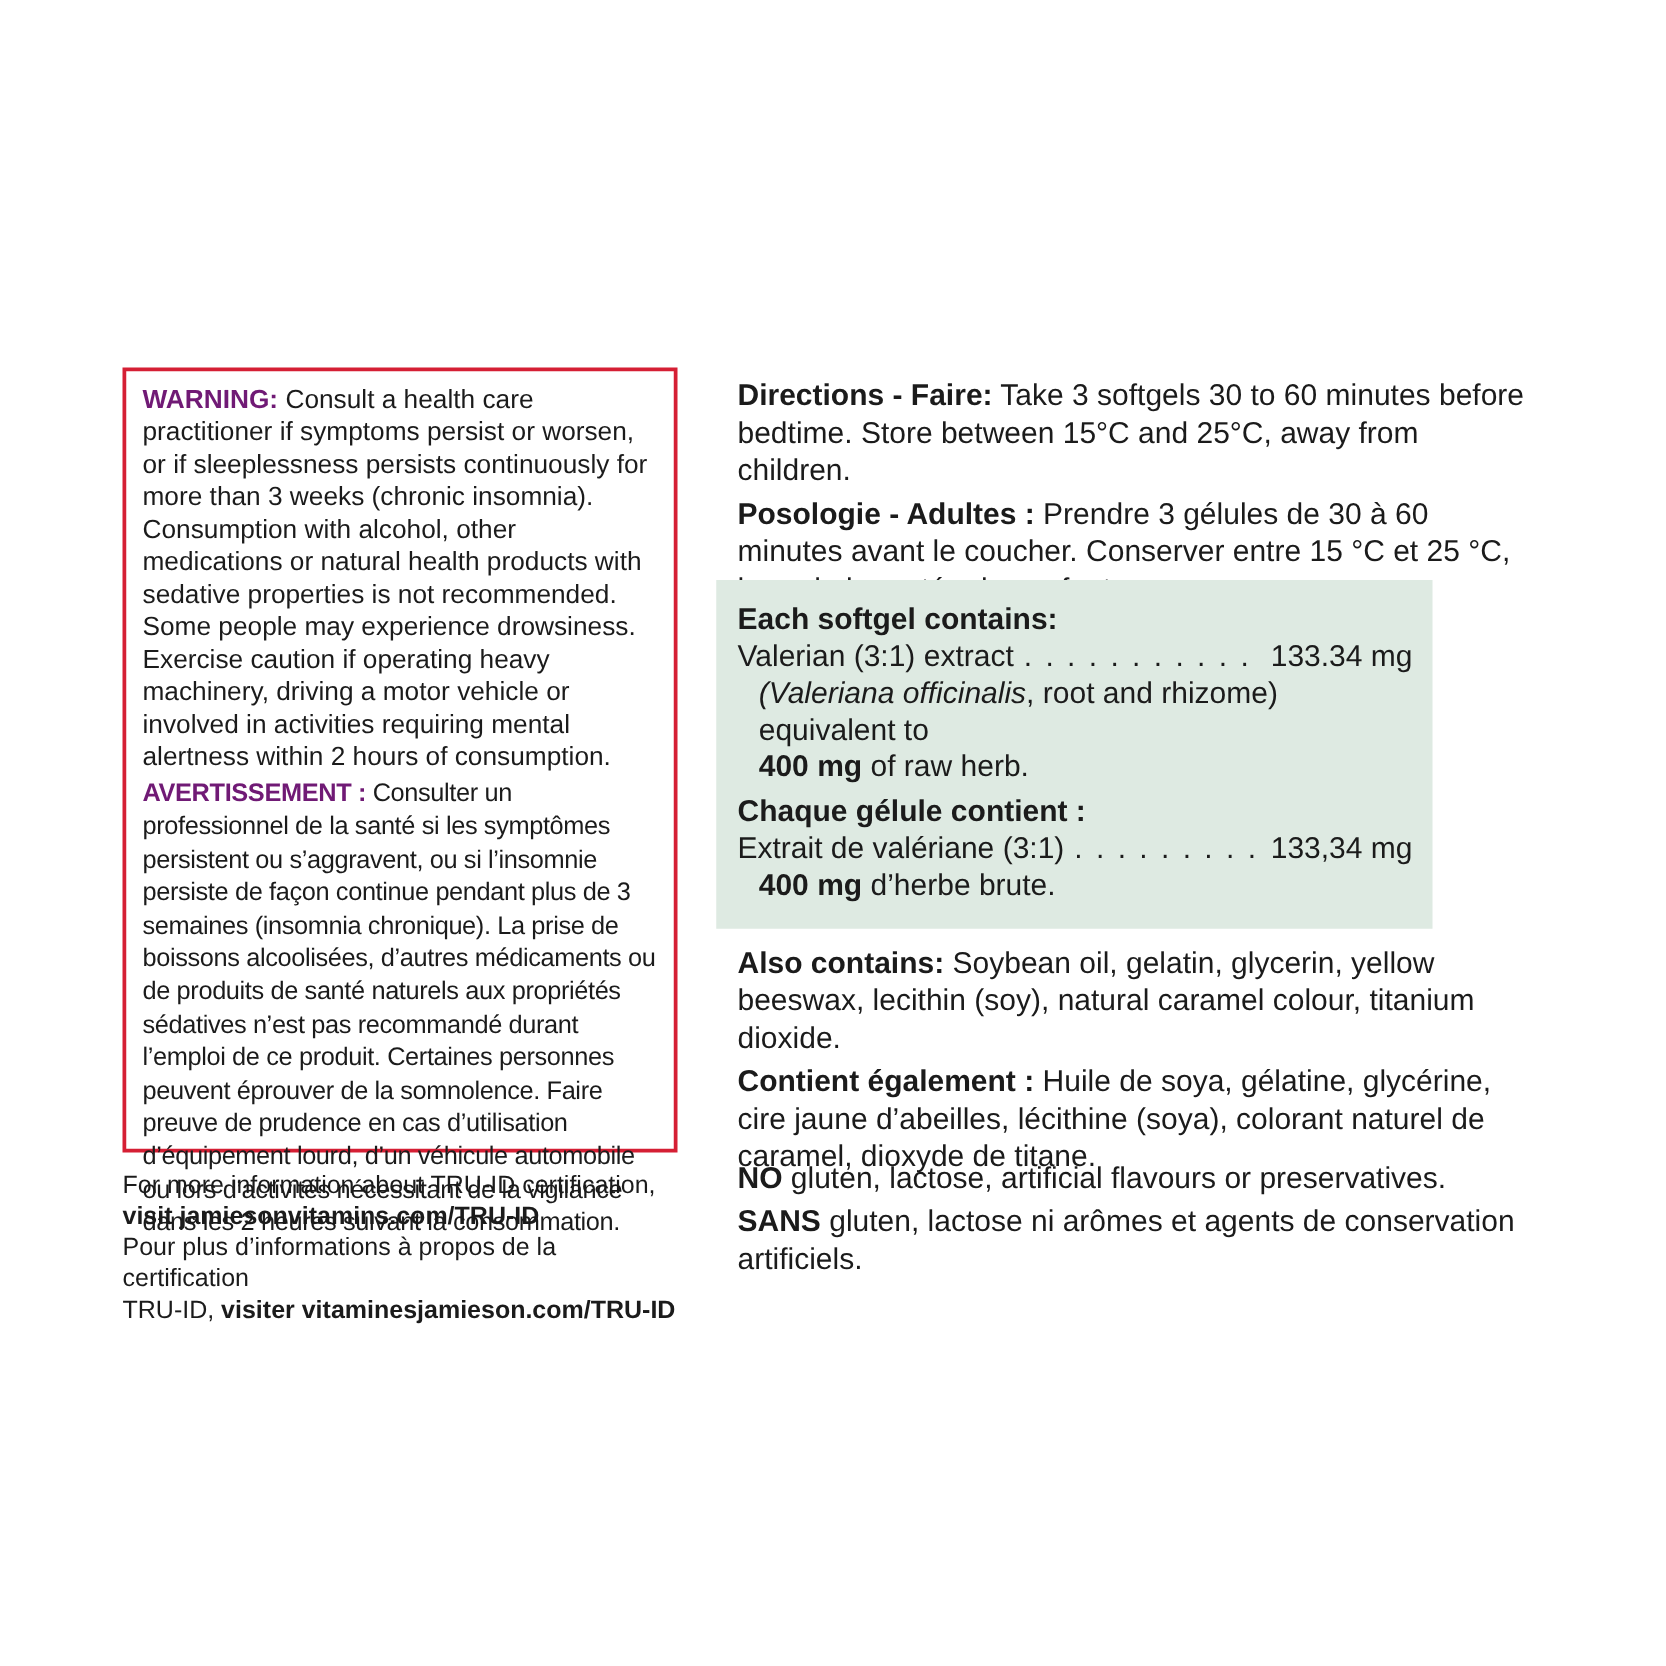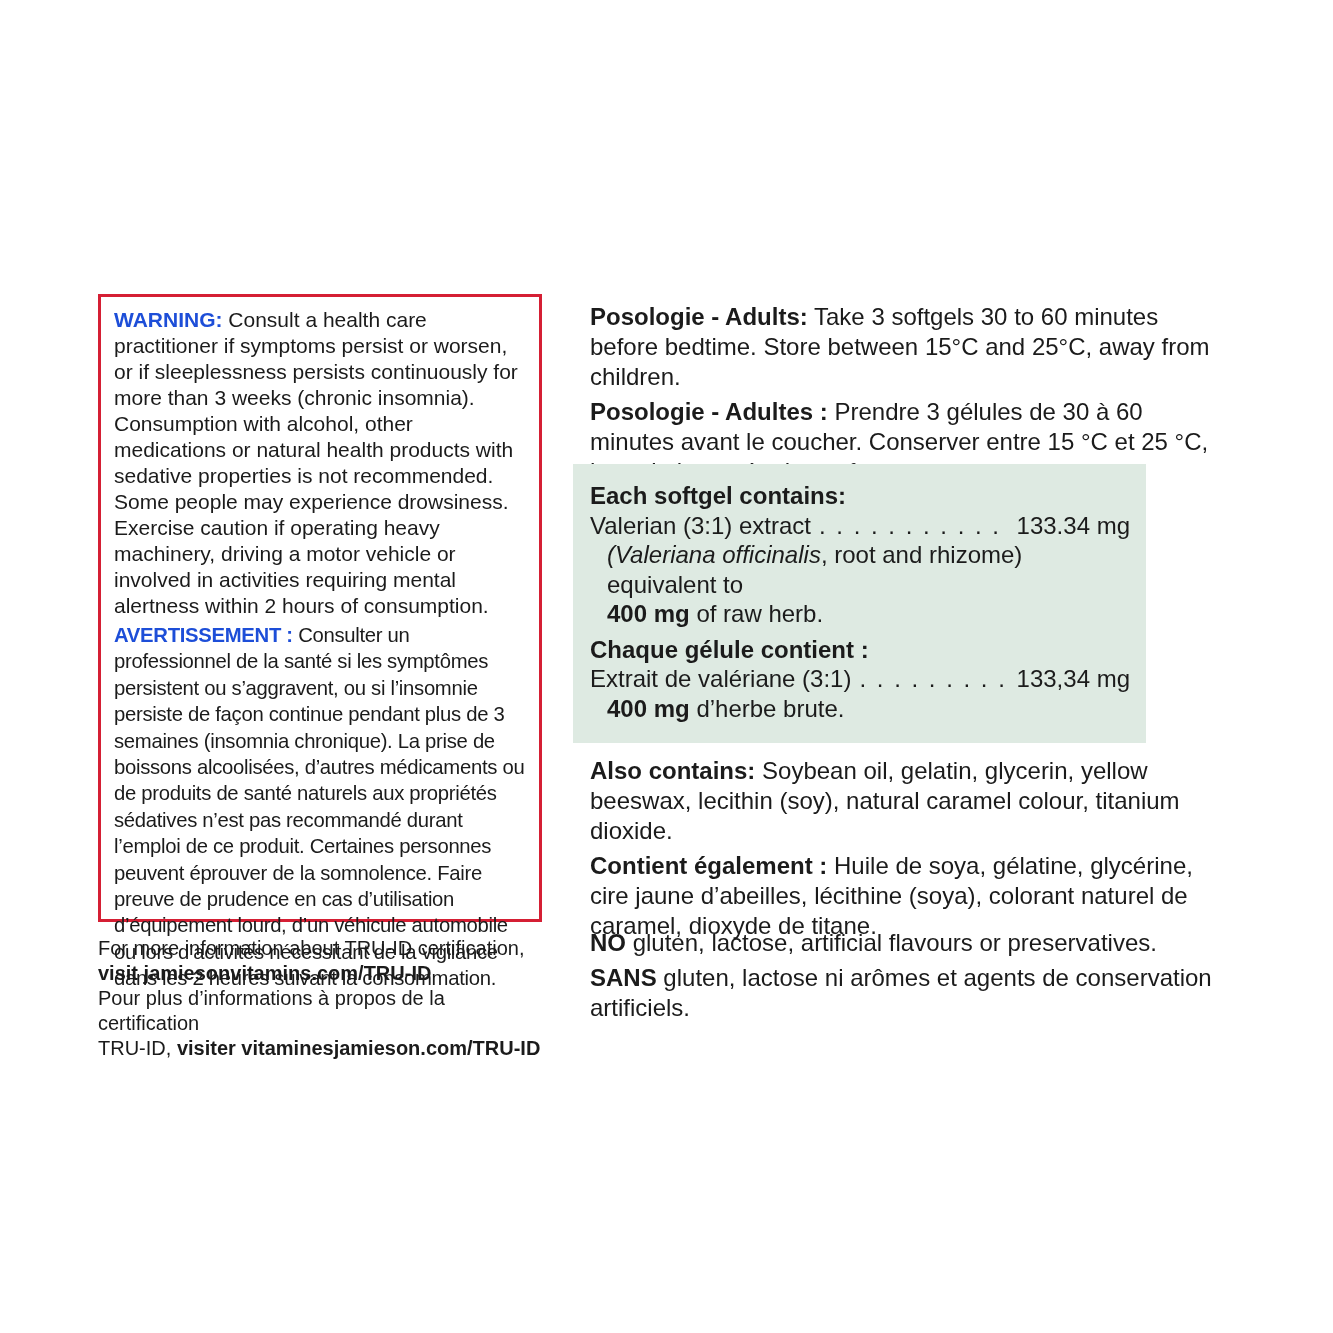--- a/index.html
+++ b/index.html
@@ -22,21 +22,21 @@
     border: 3.5px solid #d51f34;
     padding: 10px 13px;
   }
   .warning-box p { margin: 0; font-size: 21px; line-height: 26px; }
   .warning-box p.fr-paragraph {
     margin-top: 3px;
     font-size: 20.3px;
     line-height: 26.4px;
     letter-spacing: -0.3px;
   }
-  .warn-label { color: #1d4ed8; font-weight: bold; }
+  .warn-label { color: #701a75; font-weight: bold; }
 
   
   .truid {
     position: absolute;
     left: 98px; top: 936px;
     width: 444px;
     text-align: left;
     font-size: 20px;
     line-height: 25px;
   }
@@ -97,21 +97,21 @@
   </div>
 
   <div class="truid">
     <div>For more information about TRU-ID certification,</div>
     <div class="bold">visit jamiesonvitamins.com/TRU-ID</div>
     <div>Pour plus d’informations à propos de la certification</div>
     <div><span>TRU-ID,</span> <span class="bold">visiter vitaminesjamieson.com/TRU-ID</span></div>
   </div>
 
   <div class="rblock directions">
-    <p><span class="bold">Posologie - Adults:</span> <span>Take 3 softgels 30 to 60 minutes before bedtime. Store between 15°C and 25°C, away from children.</span></p>
+    <p><span class="bold">Directions - Faire:</span> <span>Take 3 softgels 30 to 60 minutes before bedtime. Store between 15°C and 25°C, away from children.</span></p>
     <p><span class="bold">Posologie - Adultes :</span> <span>Prendre 3 gélules de 30 à 60 minutes avant le coucher. Conserver entre 15 °C et 25 °C, hors de la portée des enfants.</span></p>
   </div>
 
   <div class="green-panel">
     <div class="panel-heading">Each softgel contains:</div>
     <div class="dotrow">
       <span>Valerian (3:1) extract</span>
       <span class="leader"></span>
       <span class="amount">133.34 mg</span>
     </div>

